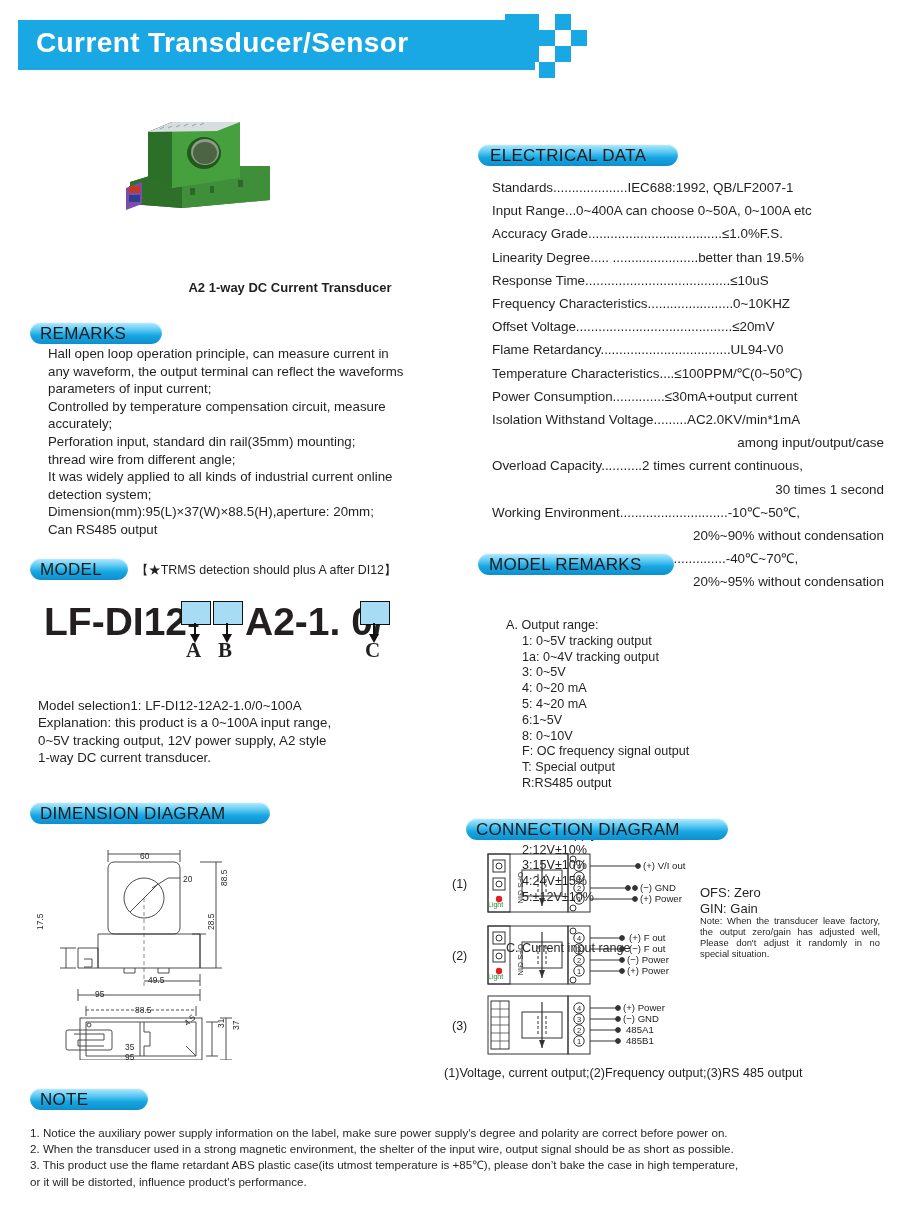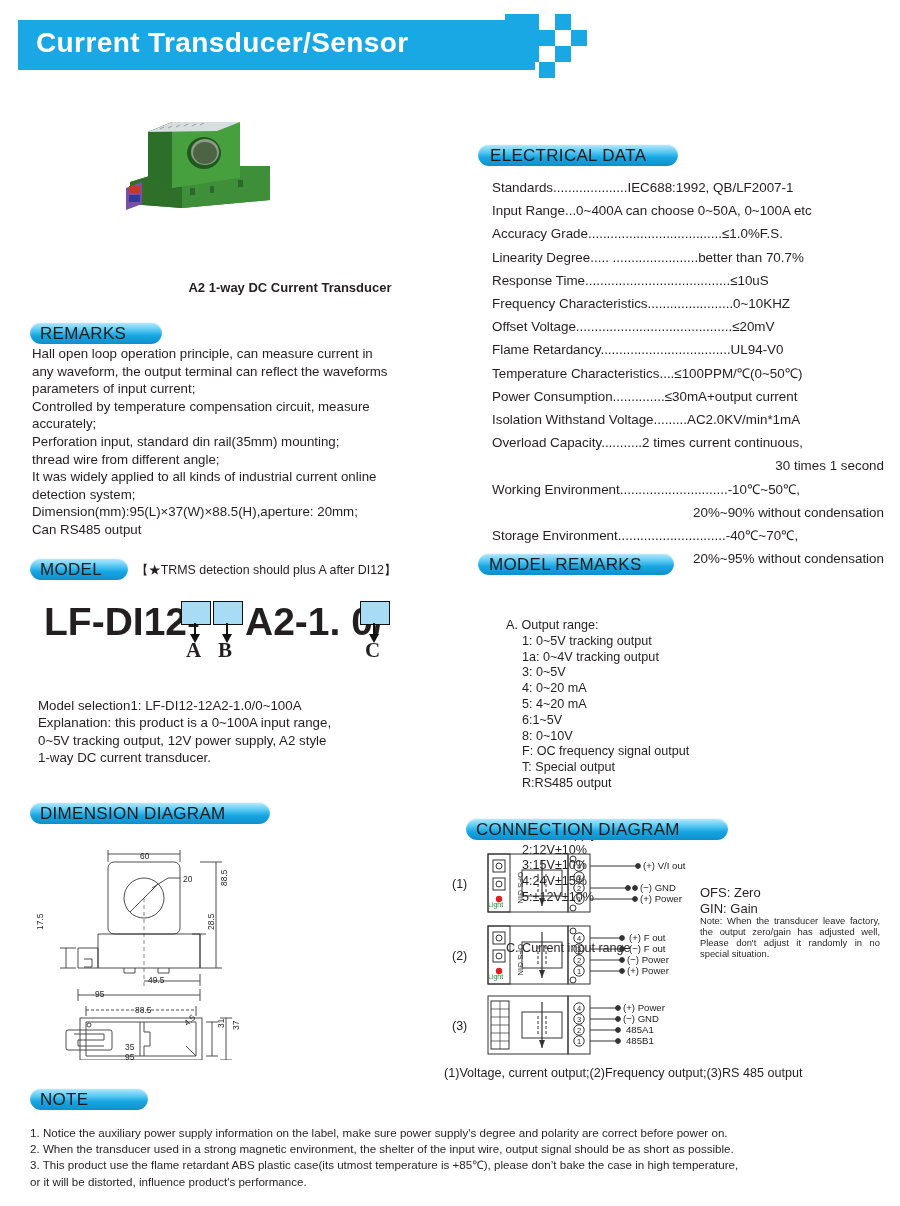--- a/index.html
+++ b/index.html
@@ -44,21 +44,21 @@
     position:absolute;left:160px;top:280px;width:260px;text-align:center;
     font-size:13px;font-weight:bold;color:#231f20;
   }
 
   
   .ed{position:absolute;left:492px;width:392px;}
   .ed-row{font-size:13.4px;line-height:23.2px;white-space:nowrap;}
   .ed-row.r{text-align:right;}
 
   
-  .feat{position:absolute;left:32px;top:345px;width:420px;font-size:13.3px;line-height:17.6px;}
+  .feat{position:absolute;left:48px;top:345px;width:420px;font-size:13.3px;line-height:17.6px;}
 
   
   .model-line{position:absolute;left:44px;top:600px;font-size:39px;font-weight:bold;letter-spacing:0px;white-space:nowrap;}
   .mbox{
     position:absolute;width:28px;height:22px;background:#a8dcf5;border:1.6px solid #111;
   }
   .arw{position:absolute;width:14px;height:22px;}
   .abc{position:absolute;font-size:21px;font-weight:bold;font-family:"Liberation Serif",serif;}
 
   
@@ -141,28 +141,29 @@
     </g>
   </svg>
   <div class="cap">A2 1-way DC Current Transducer</div>
 
   <div class="pill" style="left:478px;top:144px;width:200px;"></div>
   <div class="pill-label" style="left:490px;top:146px;">ELECTRICAL DATA</div>
   <div class="ed" style="top:176px;">
     <div class="ed-row">Standards....................IEC688:1992, QB/LF2007-1</div>
     <div class="ed-row">Input Range...0~400A can choose 0~50A, 0~100A etc</div>
     <div class="ed-row">Accuracy Grade....................................≤1.0%F.S.</div>
-    <div class="ed-row">Linearity Degree..... .......................better than 70.7%</div>
+    <div class="ed-row">Linearity Degree..... .......................better than 19.5%</div>
     <div class="ed-row">Response Time.......................................≤10uS</div>
     <div class="ed-row">Frequency Characteristics.......................0~10KHZ</div>
     <div class="ed-row">Offset Voltage..........................................≤20mV</div>
     <div class="ed-row">Flame Retardancy...................................UL94-V0</div>
     <div class="ed-row">Temperature Characteristics....≤100PPM/℃(0~50℃)</div>
     <div class="ed-row">Power Consumption..............≤30mA+output current</div>
     <div class="ed-row">Isolation Withstand Voltage.........AC2.0KV/min*1mA</div>
+    <div class="ed-row r">among input/output/case</div>
     <div class="ed-row">Overload Capacity...........2 times current continuous,</div>
     <div class="ed-row r">30 times 1 second</div>
     <div class="ed-row">Working Environment.............................-10℃~50℃,</div>
     <div class="ed-row r">20%~90% without condensation</div>
     <div class="ed-row">Storage Environment.............................-40℃~70℃,</div>
     <div class="ed-row r">20%~95% without condensation</div>
   </div>
 
   <div class="pill" style="left:30px;top:322px;width:132px;"></div>
   <div class="pill-label" style="left:40px;top:324px;">REMARKS</div>

